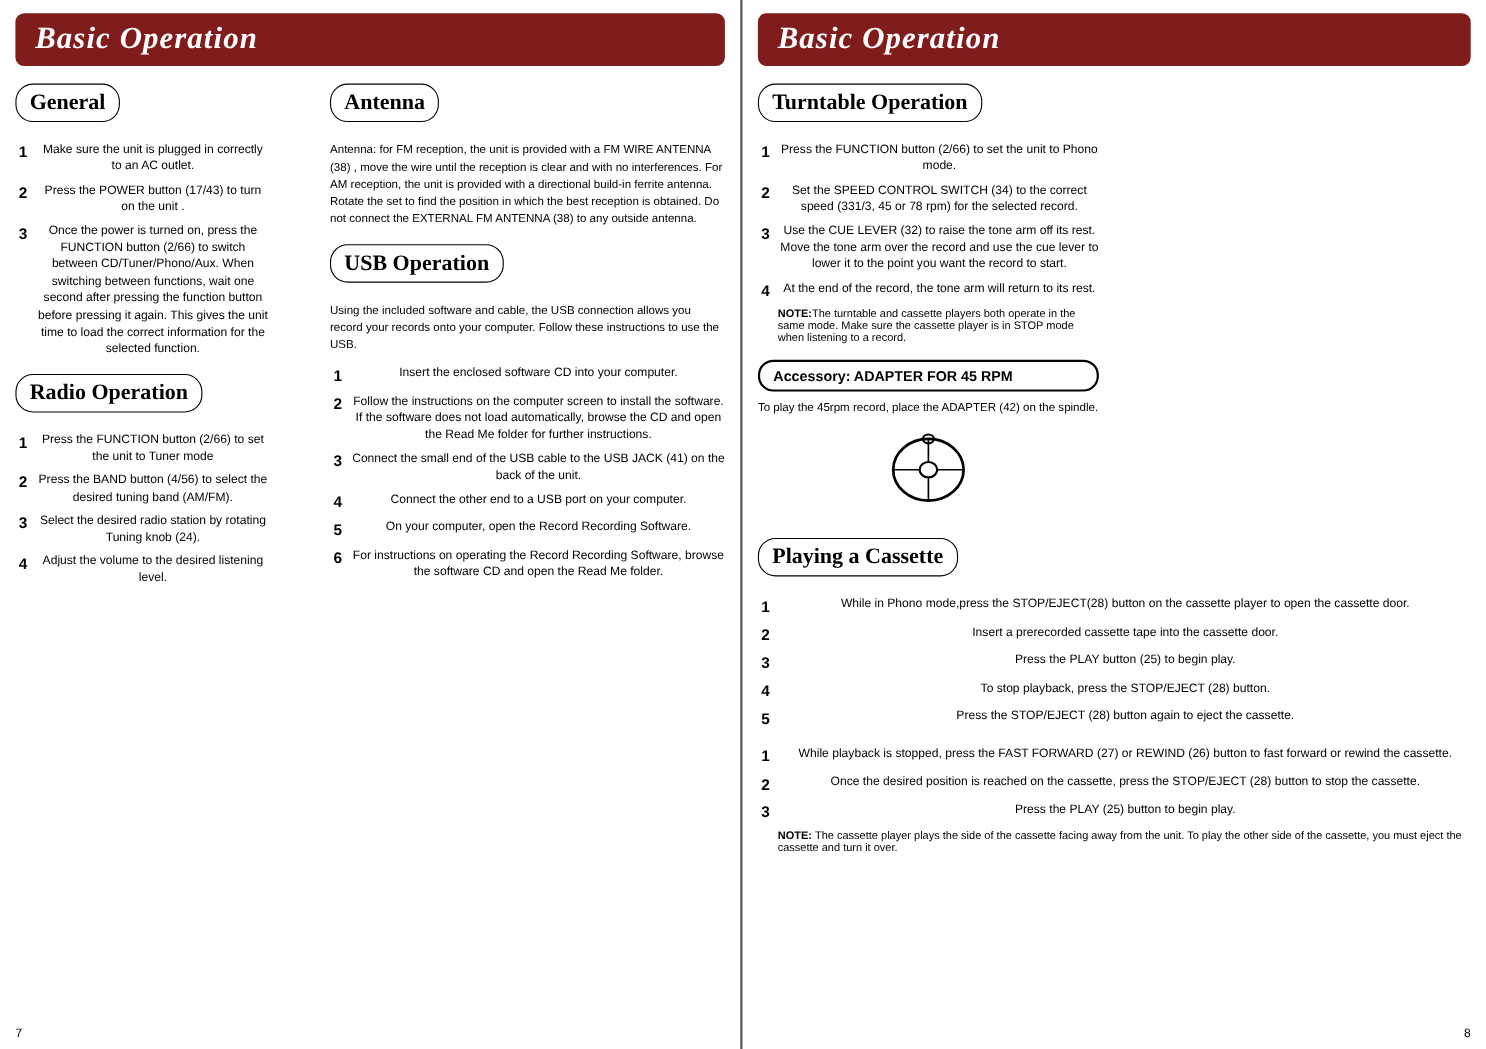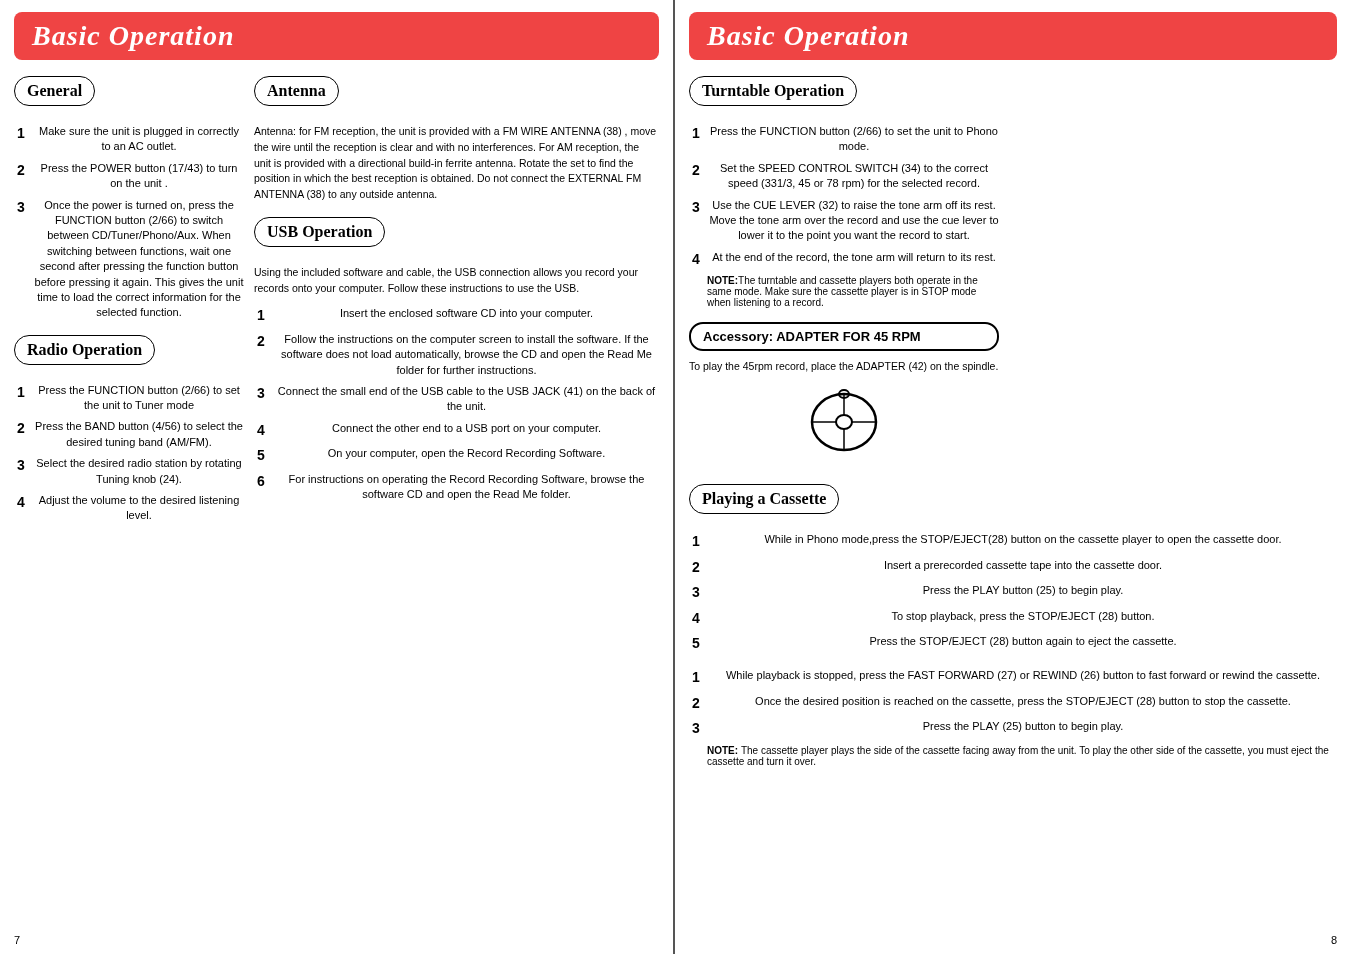--- a/index.html
+++ b/index.html
@@ -19,21 +19,21 @@
       border-right: 2px solid #555;
       position: relative;
     }
     .page-right {
       width: 676px;
       min-height: 954px;
       padding: 12px 14px 20px 14px;
       position: relative;
     }
     .page-header {
-      background: #ef4444;
+      background: #7f1d1d;
       border-radius: 8px;
       padding: 8px 18px;
       margin-bottom: 16px;
     }
     .page-header-title {
       color: #fff;
       font-size: 28px;
       font-weight: bold;
       font-style: italic;
       font-family: 'Times New Roman', serif;
@@ -45,31 +45,31 @@
       font-size: 11px;
     }
     .page-number-left { left: 14px; }
     .page-number-right { right: 14px; }
 
     .two-col {
       display: flex;
       gap: 10px;
     }
     .col-left { width: 230px; flex-shrink: 0; }
-    .col-right { flex: 1; }
+    .col-right { flex: 1; margin-left: 46px; }
 
     .section-box {
       border: 1.5px solid #000;
       border-radius: 16px;
       padding: 5px 12px 5px 12px;
       margin-bottom: 10px;
       display: inline-block;
     }
     .section-title {
-      font-size: 16px;
+      font-size: 20px;
       font-weight: bold;
       font-family: 'Times New Roman', serif;
     }
     .section-header {
       margin-bottom: 8px;
     }
 
     .section-block {
       margin-bottom: 14px;
     }

